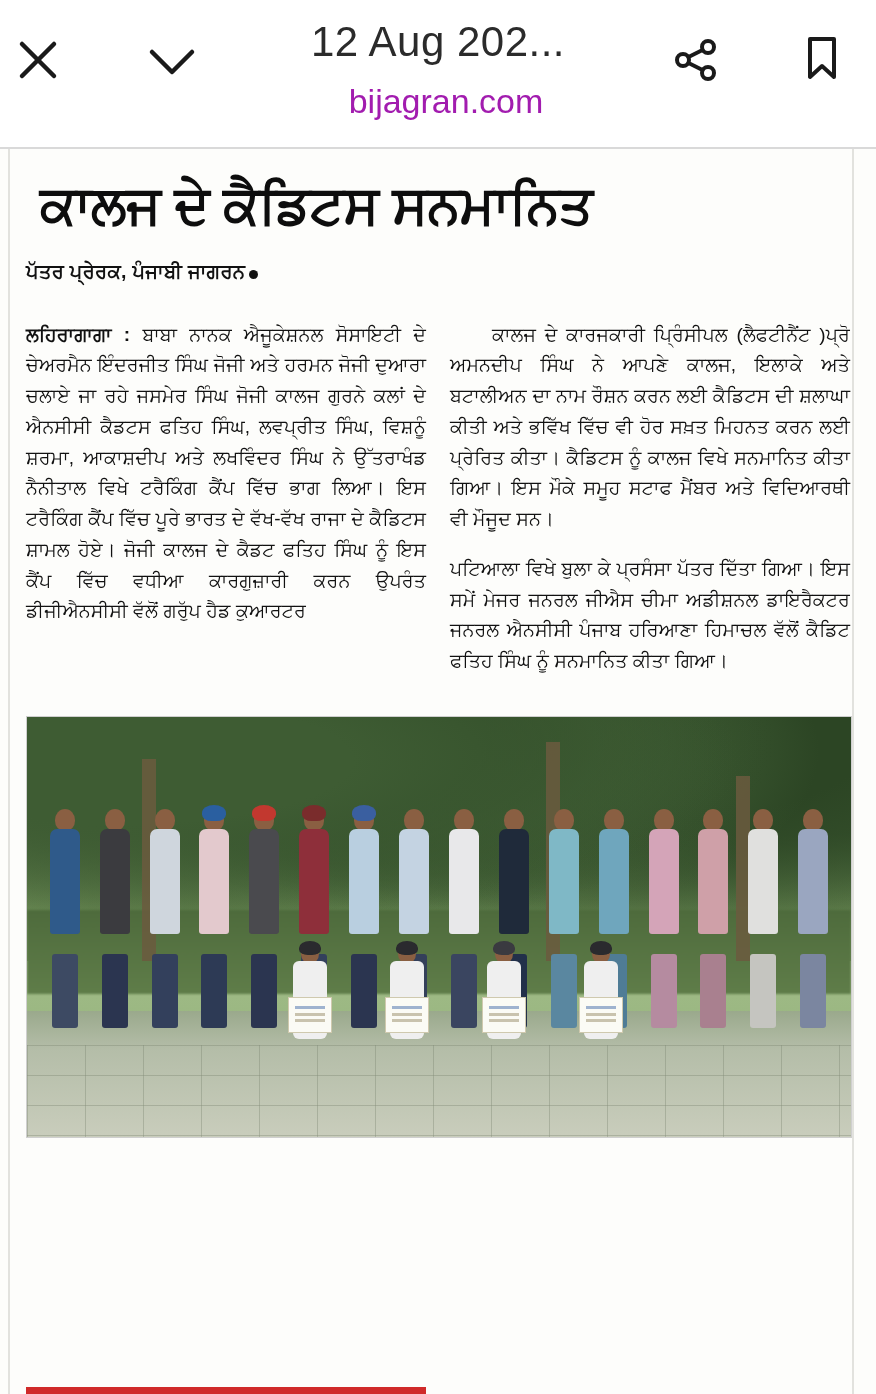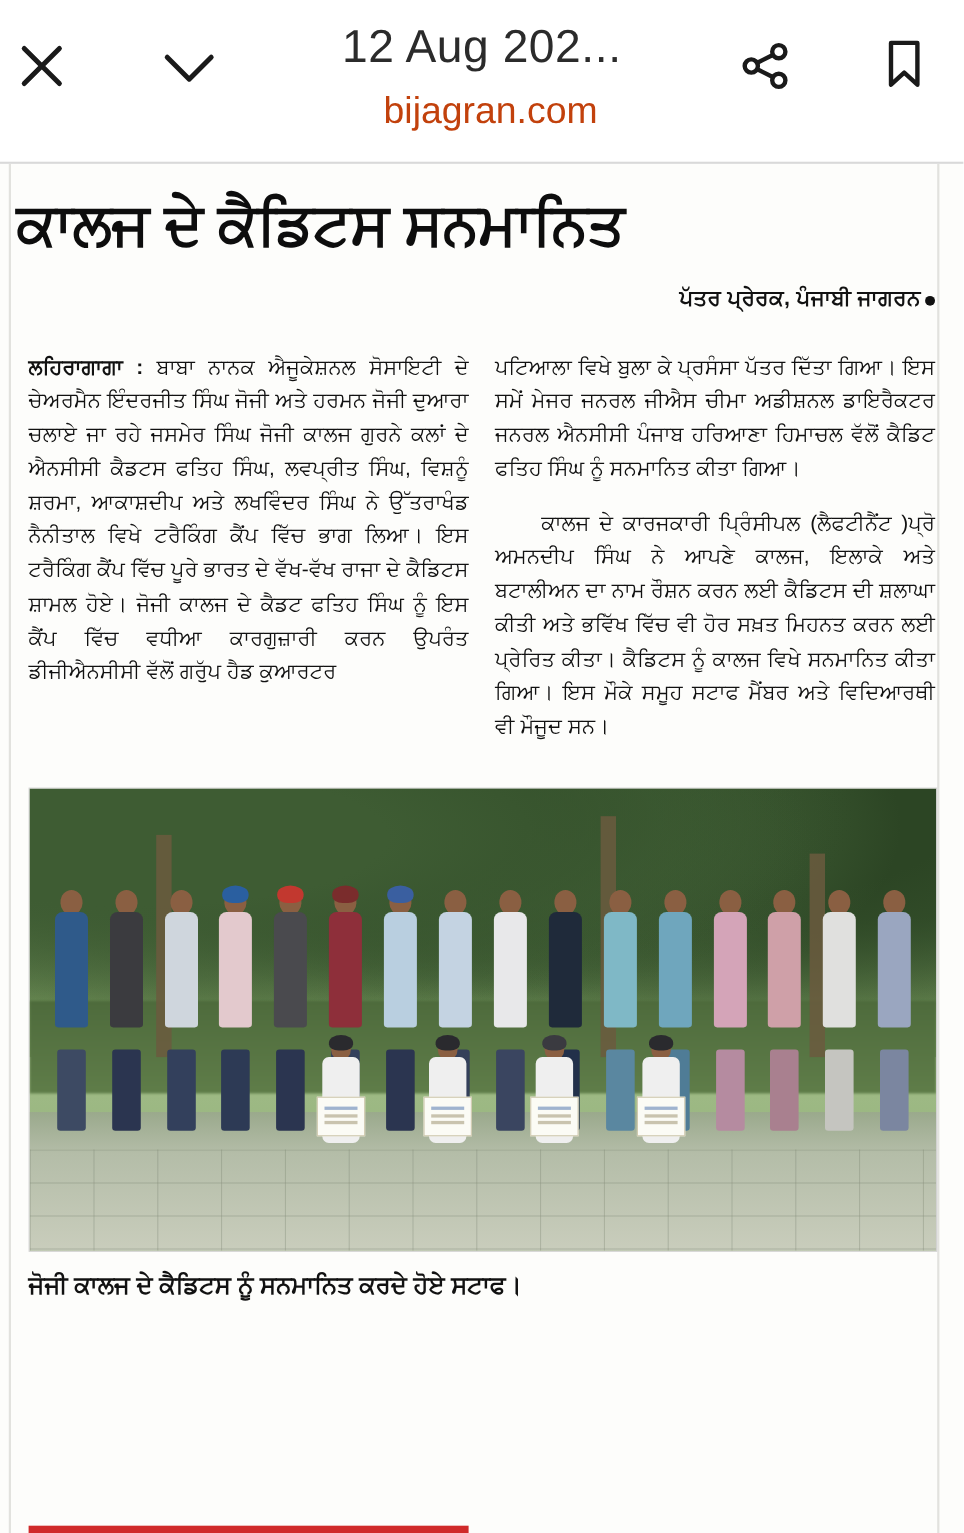--- a/index.html
+++ b/index.html
@@ -35,21 +35,21 @@
     letter-spacing: 0.5px;
     white-space: nowrap;
   }
   .topbar-sub {
     position: absolute;
     left: 16px;
     right: 0;
     top: 82px;
     text-align: center;
     font-size: 34px;
-    color: #c2410c;
+    color: #a21caf;
     font-family: "Liberation Sans", sans-serif;
     white-space: nowrap;
   }
   .icon-btn {
     position: absolute;
     width: 64px;
     height: 64px;
     display: flex;
     align-items: center;
     justify-content: center;
@@ -86,33 +86,32 @@
     background: #e2e2de;
   }
   .page-edge-right {
     position: absolute;
     right: 22px; top: 0; bottom: 0;
     width: 2px;
     background: #e2e2de;
   }
 
   .headline {
-    margin: 26px 26px 0 15px;
+    margin: 26px 26px 0 40px;
     font-family: "Liberation Sans", sans-serif;
     font-weight: bold;
     font-size: 53px;
     line-height: 1.12;
     color: #0d0d0d;
     letter-spacing: -0.5px;
     text-align: left;
   }
 
   .byline-row {
     margin: 22px 26px 0 26px;
-    text-align: right;
   }
 
   .columns {
     display: flex;
     gap: 24px;
     margin: 14px 26px 0 26px;
   }
   .col {
     flex: 1 1 0;
     min-width: 0;
@@ -373,22 +372,22 @@
 
   <div class="byline-row">
     <span class="byline">ਪੱਤਰ ਪ੍ਰੇਰਕ, ਪੰਜਾਬੀ ਜਾਗਰਨ</span><span class="dot-mark"></span>
   </div>
 
   <div class="columns">
     <div class="col">
       <p class="body-text"><span class="dateline">ਲਹਿਰਾਗਾਗਾ :</span> <span>ਬਾਬਾ ਨਾਨਕ ਐਜੂਕੇਸ਼ਨਲ ਸੋਸਾਇਟੀ ਦੇ ਚੇਅਰਮੈਨ ਇੰਦਰਜੀਤ ਸਿੰਘ ਜੋਜੀ ਅਤੇ ਹਰਮਨ ਜੋਜੀ ਦੁਆਰਾ ਚਲਾਏ ਜਾ ਰਹੇ ਜਸਮੇਰ ਸਿੰਘ ਜੋਜੀ ਕਾਲਜ ਗੁਰਨੇ ਕਲਾਂ ਦੇ ਐਨਸੀਸੀ ਕੈਡਟਸ ਫਤਿਹ ਸਿੰਘ, ਲਵਪ੍ਰੀਤ ਸਿੰਘ, ਵਿਸ਼ਨੂੰ ਸ਼ਰਮਾ, ਆਕਾਸ਼ਦੀਪ ਅਤੇ ਲਖਵਿੰਦਰ ਸਿੰਘ ਨੇ ਉੱਤਰਾਖੰਡ ਨੈਨੀਤਾਲ ਵਿਖੇ ਟਰੈਕਿੰਗ ਕੈਂਪ ਵਿੱਚ ਭਾਗ ਲਿਆ। ਇਸ ਟਰੈਕਿੰਗ ਕੈਂਪ ਵਿੱਚ ਪੂਰੇ ਭਾਰਤ ਦੇ ਵੱਖ-ਵੱਖ ਰਾਜਾ ਦੇ ਕੈਡਿਟਸ ਸ਼ਾਮਲ ਹੋਏ। ਜੋਜੀ ਕਾਲਜ ਦੇ ਕੈਡਟ ਫਤਿਹ ਸਿੰਘ ਨੂੰ ਇਸ ਕੈਂਪ ਵਿੱਚ ਵਧੀਆ ਕਾਰਗੁਜ਼ਾਰੀ ਕਰਨ ਉਪਰੰਤ ਡੀਜੀਐਨਸੀਸੀ ਵੱਲੋਂ ਗਰੁੱਪ ਹੈਡ ਕੁਆਰਟਰ</span></p>
     </div>
     <div class="col">
+      <p class="body-text indent">ਕਾਲਜ ਦੇ ਕਾਰਜਕਾਰੀ ਪ੍ਰਿੰਸੀਪਲ (ਲੈਫਟੀਨੈਂਟ )ਪ੍ਰੋ ਅਮਨਦੀਪ ਸਿੰਘ ਨੇ ਆਪਣੇ ਕਾਲਜ, ਇਲਾਕੇ ਅਤੇ ਬਟਾਲੀਅਨ ਦਾ ਨਾਮ ਰੌਸ਼ਨ ਕਰਨ ਲਈ ਕੈਡਿਟਸ ਦੀ ਸ਼ਲਾਘਾ ਕੀਤੀ ਅਤੇ ਭਵਿੱਖ ਵਿੱਚ ਵੀ ਹੋਰ ਸਖ਼ਤ ਮਿਹਨਤ ਕਰਨ ਲਈ ਪ੍ਰੇਰਿਤ ਕੀਤਾ। ਕੈਡਿਟਸ ਨੂੰ ਕਾਲਜ ਵਿਖੇ ਸਨਮਾਨਿਤ ਕੀਤਾ ਗਿਆ। ਇਸ ਮੌਕੇ ਸਮੂਹ ਸਟਾਫ ਮੈਂਬਰ ਅਤੇ ਵਿਦਿਆਰਥੀ ਵੀ ਮੌਜੂਦ ਸਨ।</p>
       <p class="body-text">ਪਟਿਆਲਾ ਵਿਖੇ ਬੁਲਾ ਕੇ ਪ੍ਰਸੰਸਾ ਪੱਤਰ ਦਿੱਤਾ ਗਿਆ। ਇਸ ਸਮੇਂ ਮੇਜਰ ਜਨਰਲ ਜੀਐਸ ਚੀਮਾ ਅਡੀਸ਼ਨਲ ਡਾਇਰੈਕਟਰ ਜਨਰਲ ਐਨਸੀਸੀ ਪੰਜਾਬ ਹਰਿਆਣਾ ਹਿਮਾਚਲ ਵੱਲੋਂ ਕੈਡਿਟ ਫਤਿਹ ਸਿੰਘ ਨੂੰ ਸਨਮਾਨਿਤ ਕੀਤਾ ਗਿਆ।</p>
-      <p class="body-text indent">ਕਾਲਜ ਦੇ ਕਾਰਜਕਾਰੀ ਪ੍ਰਿੰਸੀਪਲ (ਲੈਫਟੀਨੈਂਟ )ਪ੍ਰੋ ਅਮਨਦੀਪ ਸਿੰਘ ਨੇ ਆਪਣੇ ਕਾਲਜ, ਇਲਾਕੇ ਅਤੇ ਬਟਾਲੀਅਨ ਦਾ ਨਾਮ ਰੌਸ਼ਨ ਕਰਨ ਲਈ ਕੈਡਿਟਸ ਦੀ ਸ਼ਲਾਘਾ ਕੀਤੀ ਅਤੇ ਭਵਿੱਖ ਵਿੱਚ ਵੀ ਹੋਰ ਸਖ਼ਤ ਮਿਹਨਤ ਕਰਨ ਲਈ ਪ੍ਰੇਰਿਤ ਕੀਤਾ। ਕੈਡਿਟਸ ਨੂੰ ਕਾਲਜ ਵਿਖੇ ਸਨਮਾਨਿਤ ਕੀਤਾ ਗਿਆ। ਇਸ ਮੌਕੇ ਸਮੂਹ ਸਟਾਫ ਮੈਂਬਰ ਅਤੇ ਵਿਦਿਆਰਥੀ ਵੀ ਮੌਜੂਦ ਸਨ।</p>
     </div>
   </div>
 
   <div class="photo-wrap">
     <div class="photo">
       <div class="ph-sky"></div>
       <div class="ph-hedge"></div>
       <div class="ph-trunk" style="left:14%; top:10%; height:48%;"></div>
       <div class="ph-trunk" style="left:63%; top:6%; height:52%;"></div>
       <div class="ph-trunk" style="left:86%; top:14%; height:44%;"></div>
@@ -504,17 +503,16 @@
         <div class="kneeler">
             <div class="k-head"></div>
             <div class="k-turban" style="background:#2a2a2e;"></div>
             <div class="k-body"></div>
             <div class="k-cert"></div>
           </div>
       </div>
     </div>
   </div>
 
-  <div class="caption">ਜੋਜੀ ਕਾਲਜ ਦੇ ਕੈਡਿਟਸ ਨੂੰ ਸਨਮਾਨਿਤ ਕਰਦੇ ਹੋਏ ਸਟਾਫ।</div>
 
   <div class="bottom-strip"></div>
   <div class="bottom-peek"></div>
 </div>
 
 </body></html>

